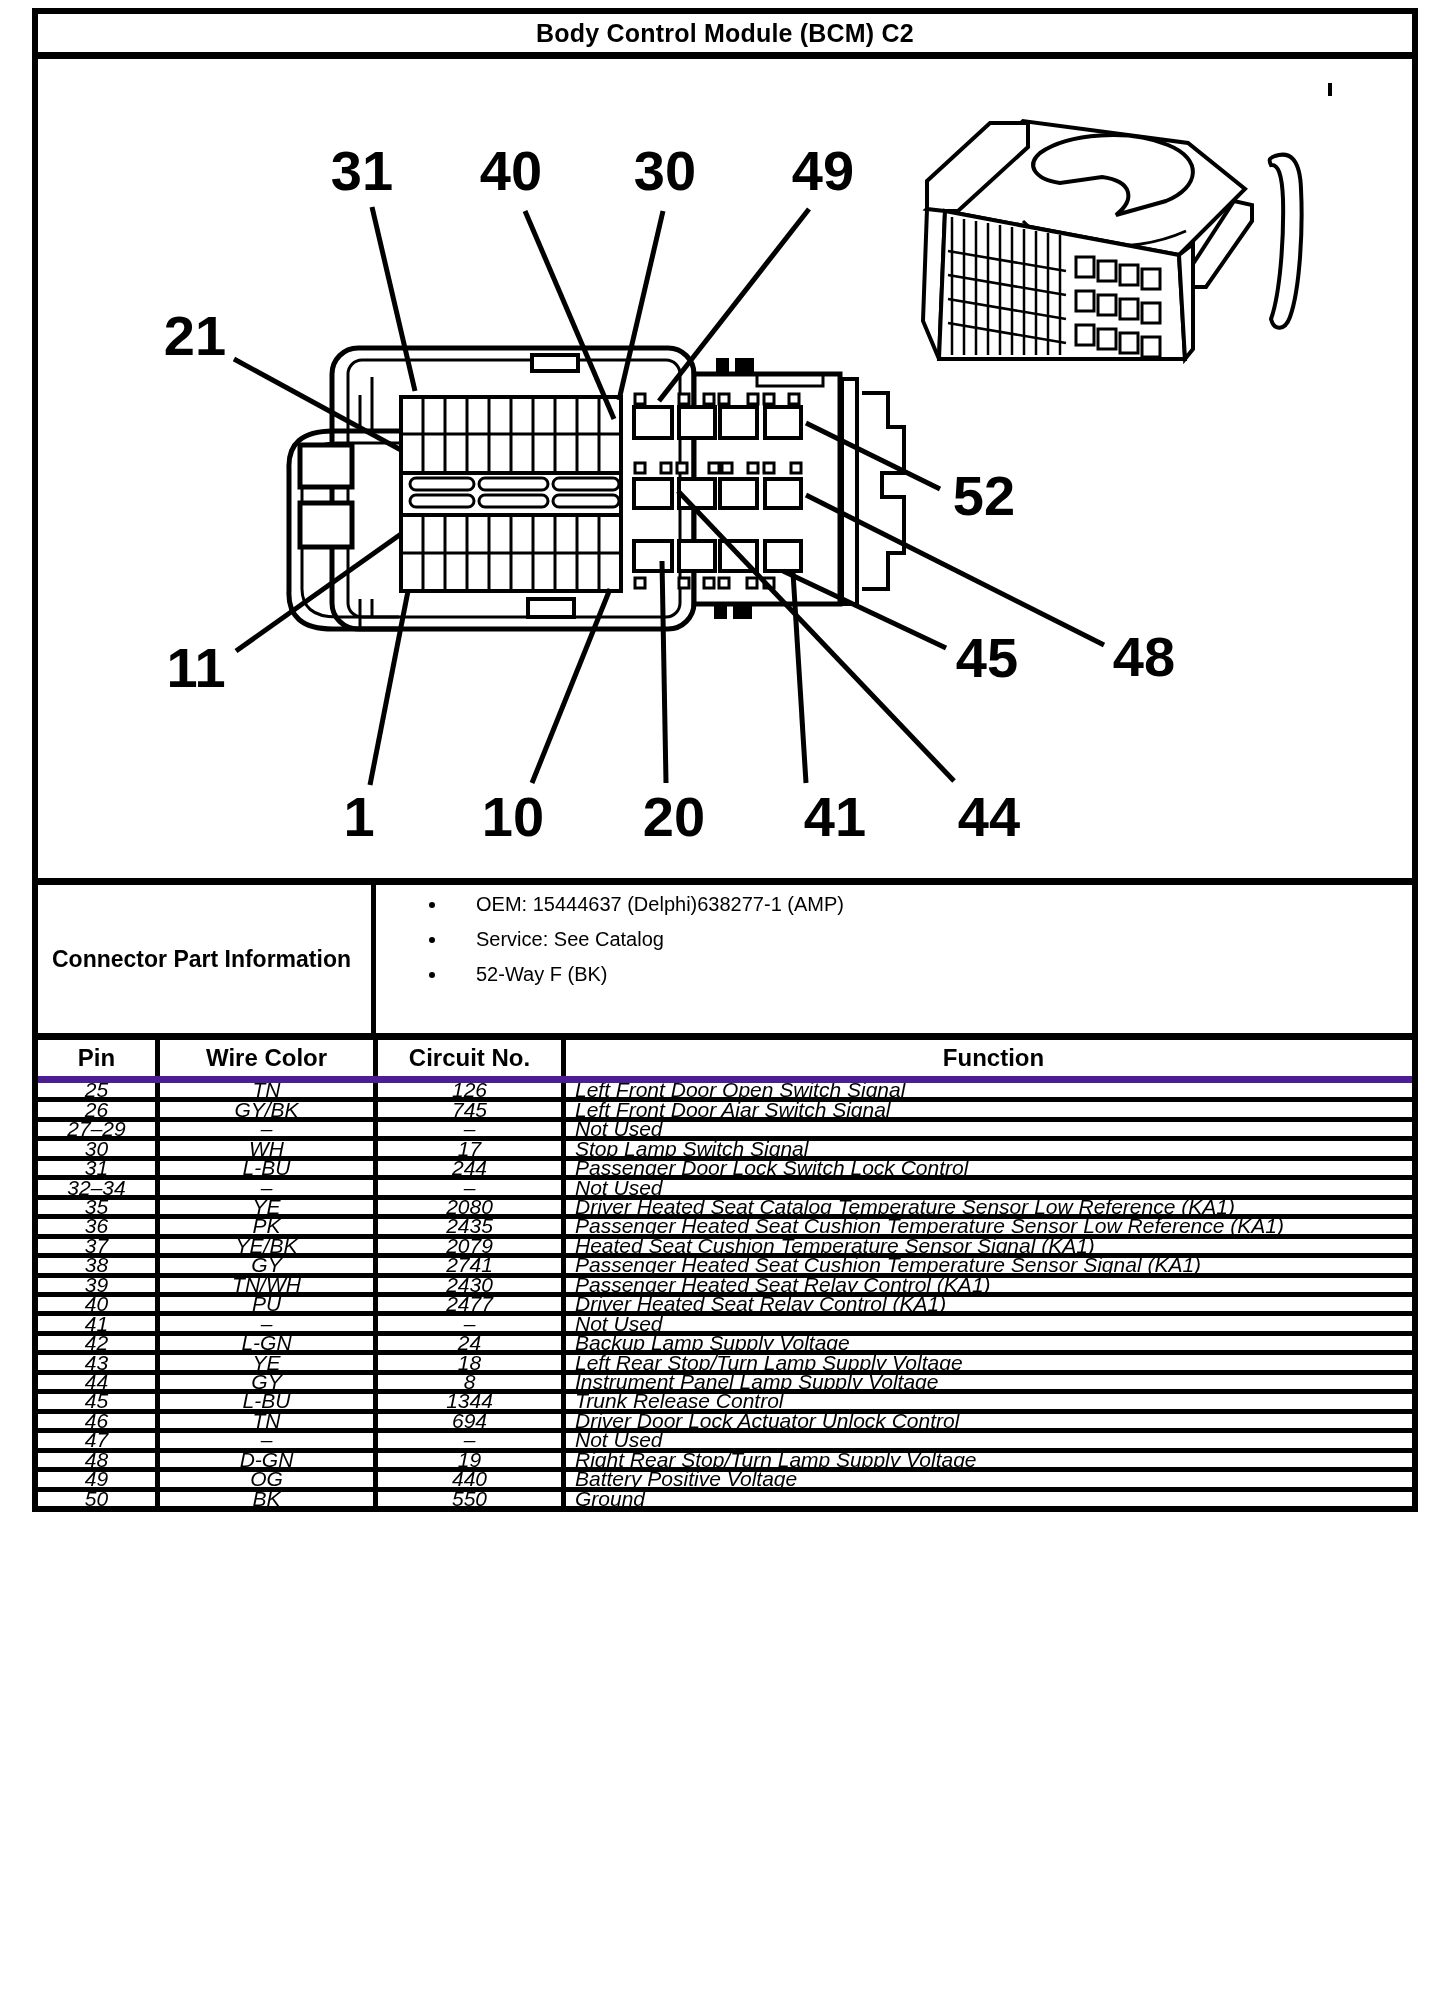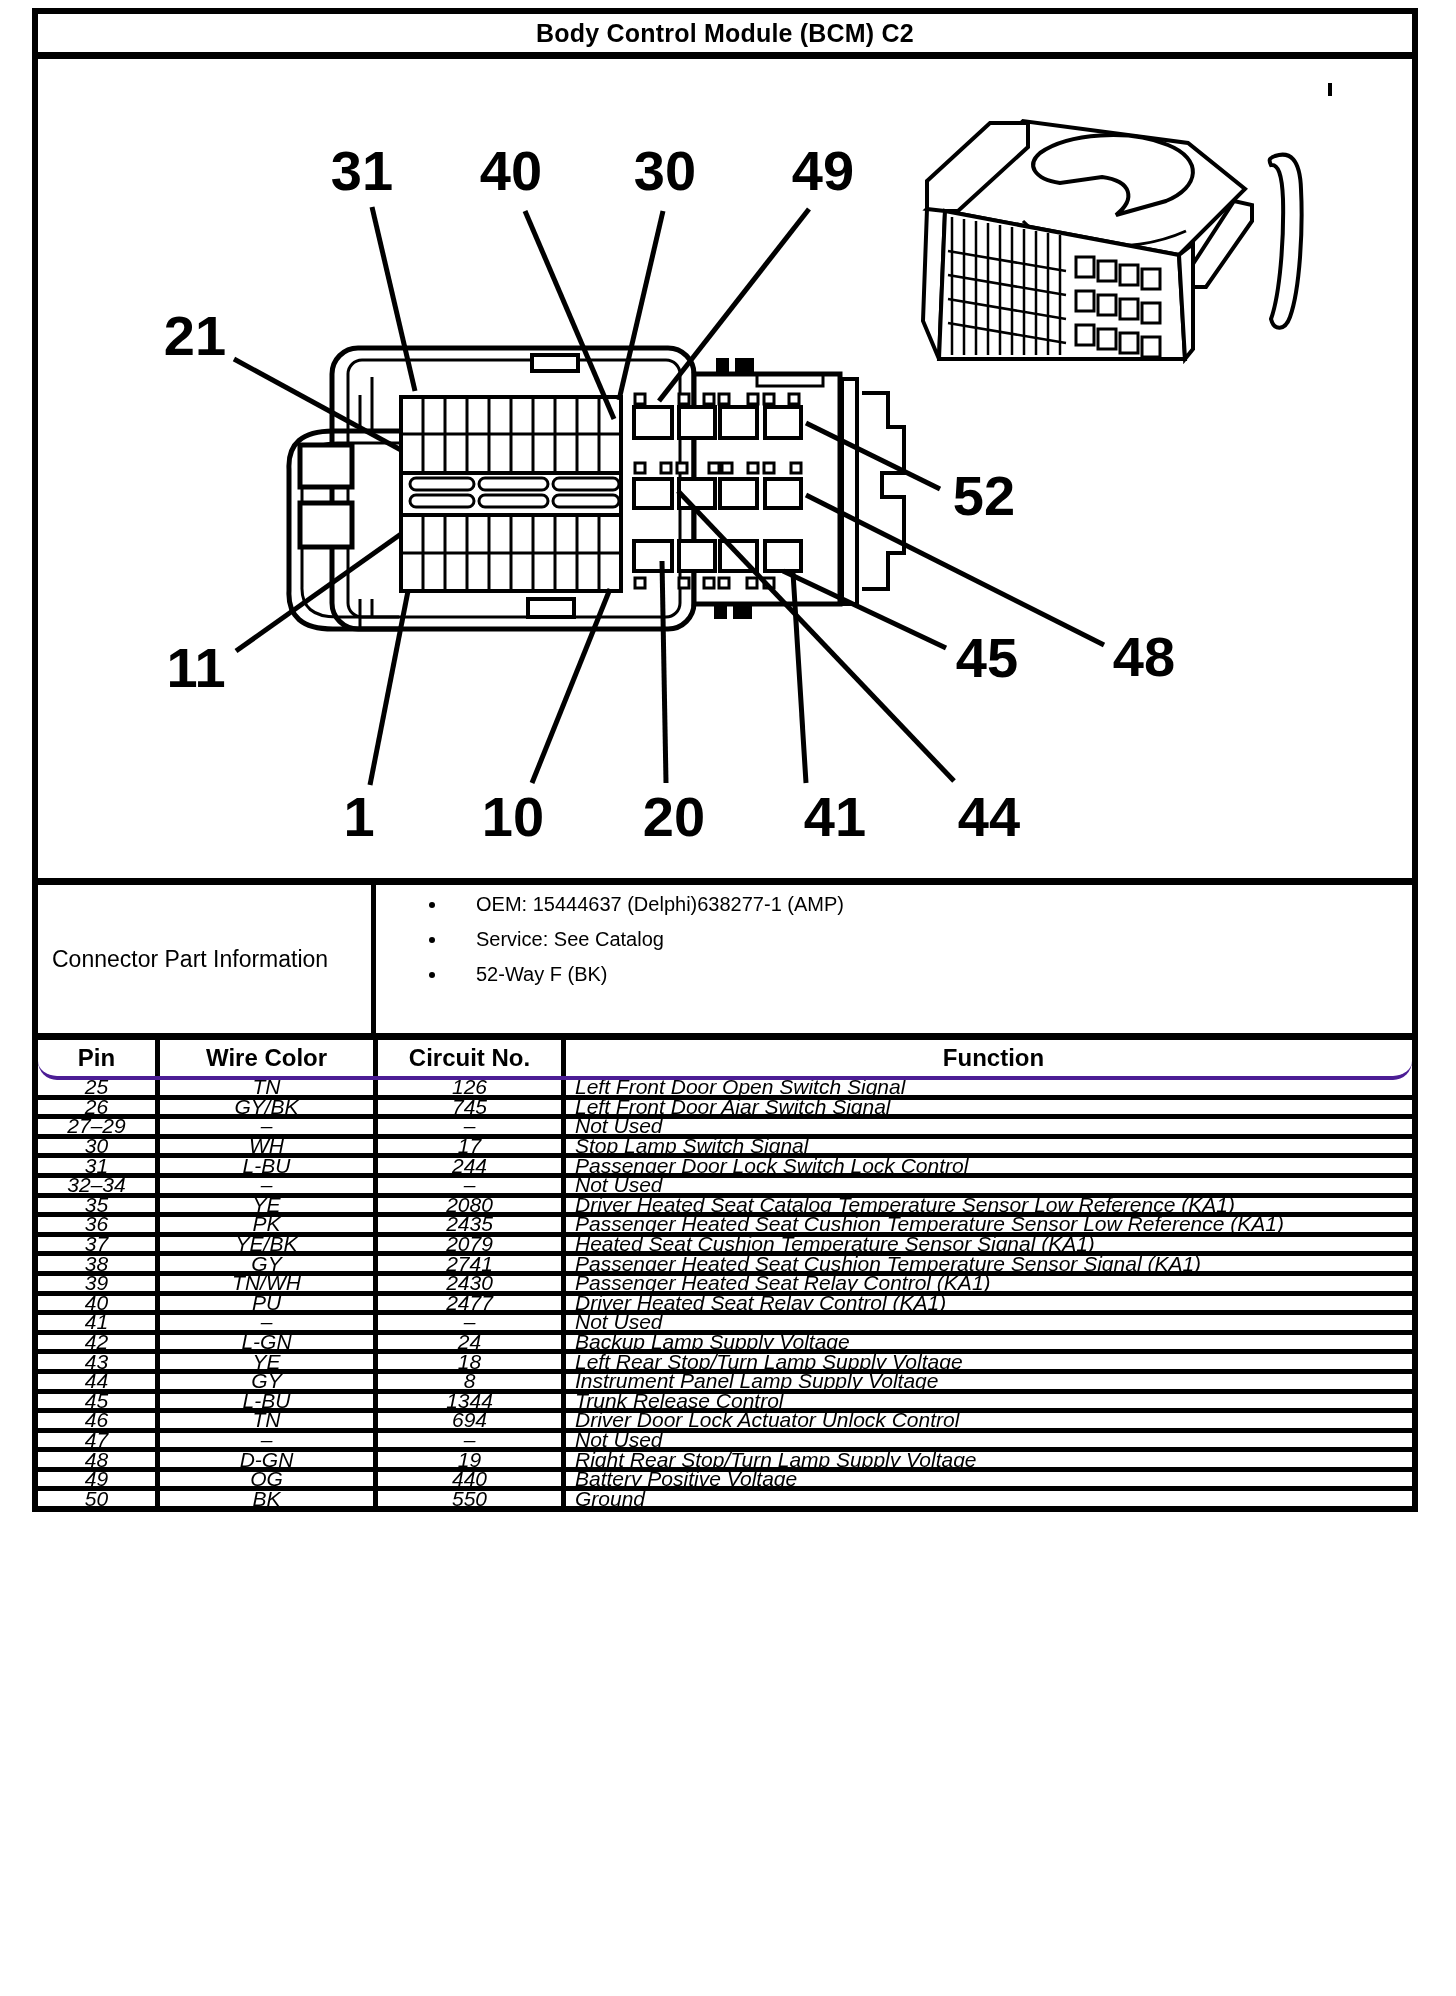--- a/index.html
+++ b/index.html
@@ -20,29 +20,29 @@
   }
   .diagram{
     flex:0 0 819px;border-bottom:7px solid #000;position:relative;overflow:hidden;
   }
   .diagram svg{display:block;width:100%;height:100%;}
 
   .info-row{flex:0 0 148px;border-bottom:7px solid #000;display:flex;}
   .info-label{
     flex:0 0 338px;border-right:5px solid #000;box-sizing:border-box;
     display:flex;align-items:center;padding-left:14px;
-    font-weight:normal;font-size:23px;line-height:1.15;
+    font-weight:bold;font-size:23px;line-height:1.15;
   }
   .info-bullets{flex:1;padding-top:8px;}
   .info-bullets ul{margin:0;padding-left:72px;font-size:20px;}
   .info-bullets li{margin:0 0 12px 0;padding-left:28px;}
 
   .tbl{flex:1;display:flex;flex-direction:column;min-height:0;}
   .tr{display:flex;border-bottom:5px solid #000;min-height:0;}
-  .tr.head{flex:0 0 36px;border-bottom:4px solid #4c1d95;border-radius:19px;}
+  .tr.head{flex:0 0 36px;border-bottom:7px solid #4c1d95;}
   .tr.row{flex:1;font-style:italic;}
   .tr.row:last-child{border-bottom:none;border-radius:13px;}
   .td,.th{
     display:flex;align-items:center;justify-content:center;
     box-sizing:border-box;font-size:21px;overflow:hidden;white-space:nowrap;
   }
   .th{font-weight:bold;font-size:24px;}
   .c-pin{flex:0 0 122px;border-right:5px solid #000;}
   .c-wire{flex:0 0 218px;border-right:5px solid #000;}
   .c-circ{flex:0 0 188px;border-right:5px solid #000;}

